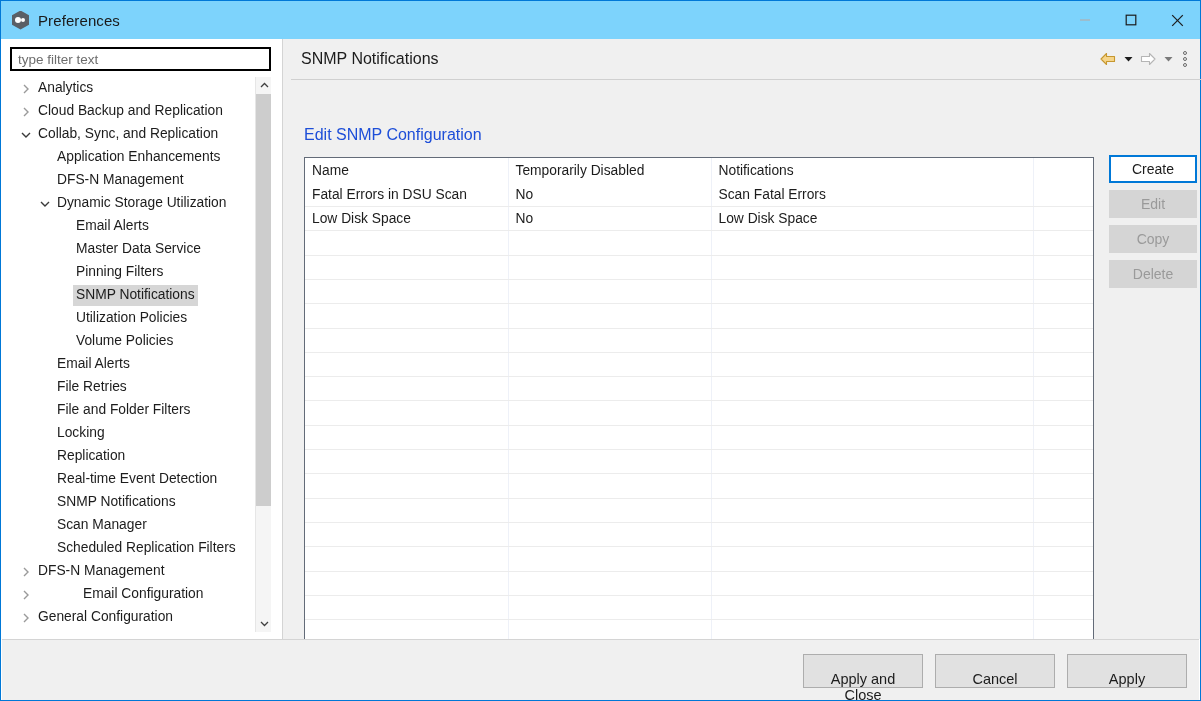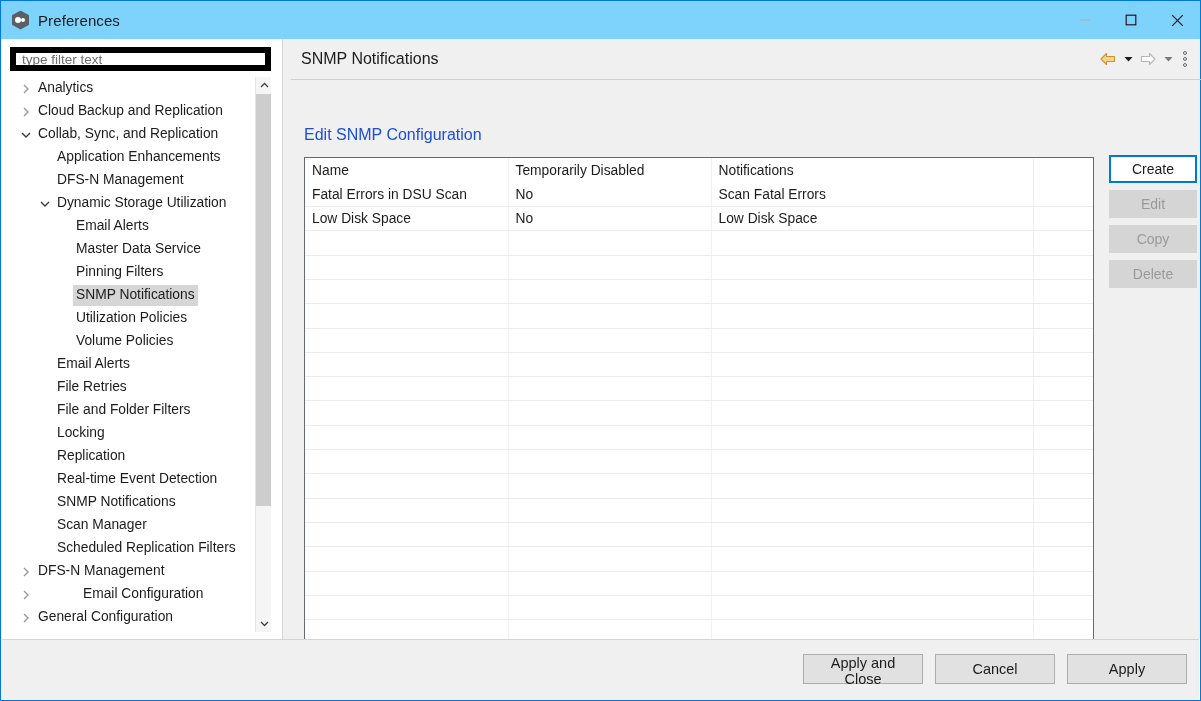--- a/index.html
+++ b/index.html
@@ -52,21 +52,21 @@
     width: 46px; height: 38px;
     display: flex; align-items: center; justify-content: center;
     background: transparent;
   }
   .win-btn svg { display: block; }
 
   
   .filter-box {
     position: absolute; left: 9px; top: 46px;
     width: 261px; height: 24px;
-    border: 6px solid #000000;
+    border: 2px solid #000000;
     background: #ffffff;
     font-family: "Liberation Sans", sans-serif;
     font-size: 13.5px;
     color: #6d6d6d;
     padding: 0 6px;
     outline: none;
   }
   .filter-box::placeholder { color: #6d6d6d; opacity: 1; }
 
   
@@ -242,21 +242,21 @@
     position: absolute; right: 12px; top: 14px;
     display: flex; gap: 12px;
   }
   .fbtn {
     height: 30px;
     background: #e1e1e1;
     border: 1px solid #adadad;
     font-family: "Liberation Sans", sans-serif;
     font-size: 14.5px;
     color: #1c1c1c;
-    padding: 0 14px;
+    padding: 16px 14px;
     cursor: default;
   }
   .fbtn.w1 { width: 120px; }
   .fbtn.w2 { width: 120px; }
   .fbtn.w3 { width: 120px; }
 </style>
 </head>
 <body>
 
 <div class="window">

